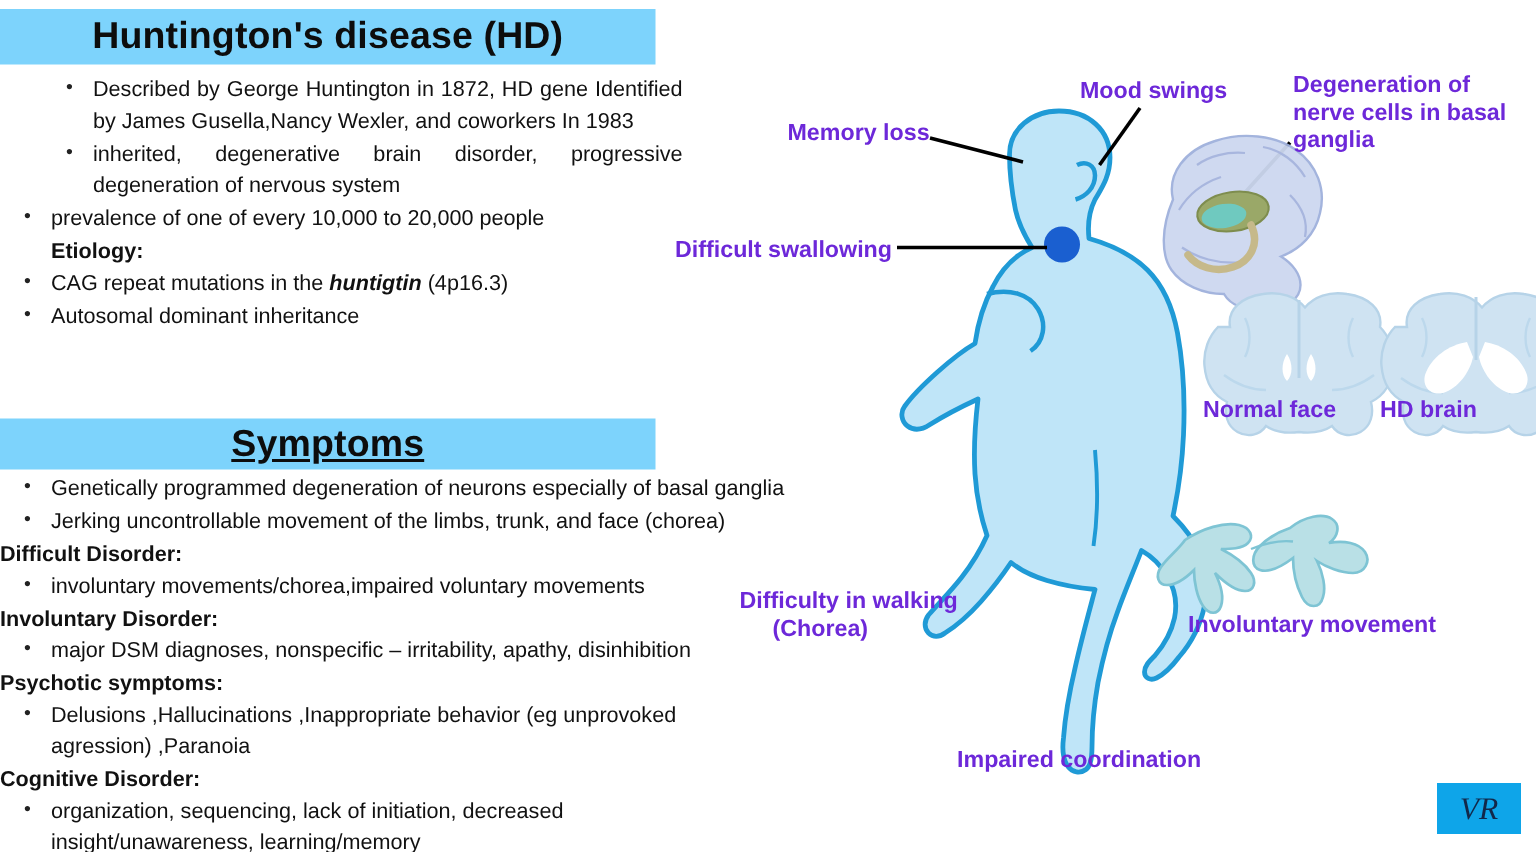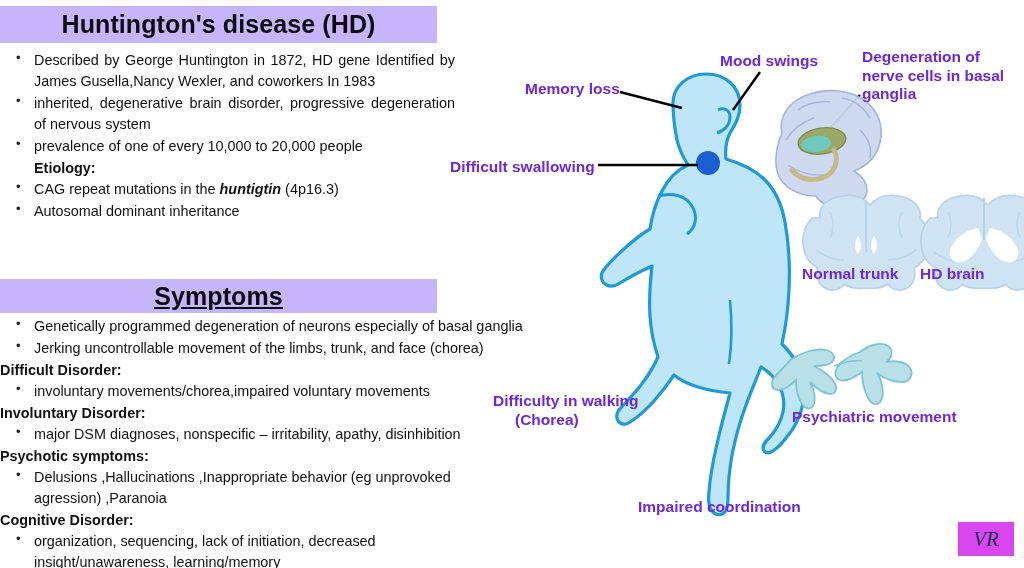--- a/index.html
+++ b/index.html
@@ -10,21 +10,21 @@
     color:#111111;
     overflow:hidden;
     position:relative;
   }
   .slide{position:relative;width:1024px;height:568px;}
 
   
   .left-col{position:absolute;left:0;top:0;width:560px;height:568px;}
 
   .band{
-    background:#c4b5fd;
+    background:#7dd3fc;
     color:#0d0d0d;
     font-weight:bold;
     text-align:center;
     font-size:25px;
     letter-spacing:.1px;
   }
   #title-band{position:absolute;left:0;top:6px;width:437px;height:37px;line-height:37px;}
   #symptoms-band{position:absolute;left:0;top:279px;width:437px;height:34px;line-height:34px;text-decoration:underline;}
 
   .textblock{position:absolute;left:0;width:545px;font-size:14.4px;line-height:1.46;}
@@ -35,21 +35,21 @@
   li{
     position:relative;
     padding-left:34px;
     margin:0 0 1px 0;
   }
   li:before{
     content:"\2022";
     position:absolute;left:16px;top:-1px;
     font-size:13px;color:#222;
   }
-  li.j{text-align:justify;padding-right:90px;}
+  li.j{text-align:justify;padding-right:90px;margin-left:28px;}
   li.j2{text-align:justify;padding-right:8px;}
   .sub-head{font-weight:bold;margin:0;padding-left:0;}
   .sub-head.indent{padding-left:34px;}
   .ital{font-weight:bold;font-style:italic;}
 
   
   .right-col{position:absolute;left:430px;top:0;width:594px;height:568px;}
 
   .lbl{position:absolute;font-weight:bold;font-size:15.5px;color:#6d28d9;line-height:1.2;white-space:nowrap;}
 
@@ -62,21 +62,21 @@
   #lbl-invol{left:362px;top:408px;}
   #lbl-walk{left:63px;top:392px;width:160px;white-space:normal;text-indent:0;}
   #lbl-walk .l2{display:block;padding-left:22px;}
   #lbl-coord{left:208px;top:498px;}
 
   svg{position:absolute;left:0;top:0;overflow:visible;}
 
   
   #watermark{
     position:absolute;left:958px;top:522px;width:56px;height:34px;
-    background:#d946ef;
+    background:#0ea5e9;
     display:flex;align-items:center;justify-content:center;
     font-family:"Liberation Serif", serif;
     font-style:italic;font-size:21px;color:#12284a;
   }
 </style>
 </head>
 <body>
 
 <div class="slide">
 
@@ -265,23 +265,23 @@
                  C424,378 416,382 410,380 C404,378 404,370 410,364
                  C416,358 424,354 430,352 Z" fill="#b9e0e6" stroke="#7ec4d4" stroke-width="1.8"></path>
         <path d="M404,366 C414,362 424,360 432,361" fill="none" stroke="#7ec4d4" stroke-width="1.6"></path>
       </g>
     </svg>
 
     <div class="lbl" id="lbl-memory">Memory loss</div>
     <div class="lbl" id="lbl-mood">Mood swings</div>
     <div class="lbl" id="lbl-degen">Degeneration of nerve cells in basal ganglia</div>
     <div class="lbl" id="lbl-swallow">Difficult swallowing</div>
-    <div class="lbl" id="lbl-normal">Normal trunk</div>
+    <div class="lbl" id="lbl-normal">Normal face</div>
     <div class="lbl" id="lbl-hd">HD brain</div>
-    <div class="lbl" id="lbl-invol">Psychiatric movement</div>
+    <div class="lbl" id="lbl-invol">Involuntary movement</div>
     <div class="lbl" id="lbl-walk">
       <span>Difficulty in walking</span>
       <span class="l2">(Chorea)</span>
     </div>
     <div class="lbl" id="lbl-coord">Impaired coordination</div>
   </div>
 
   <div id="watermark">VR</div>
 </div>
 

